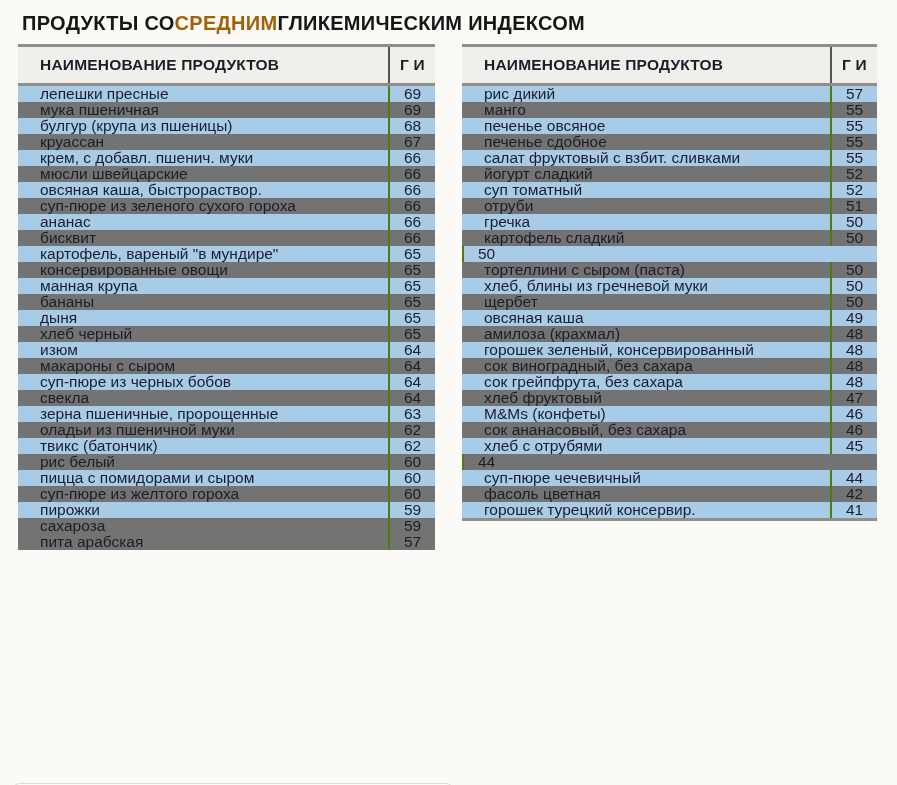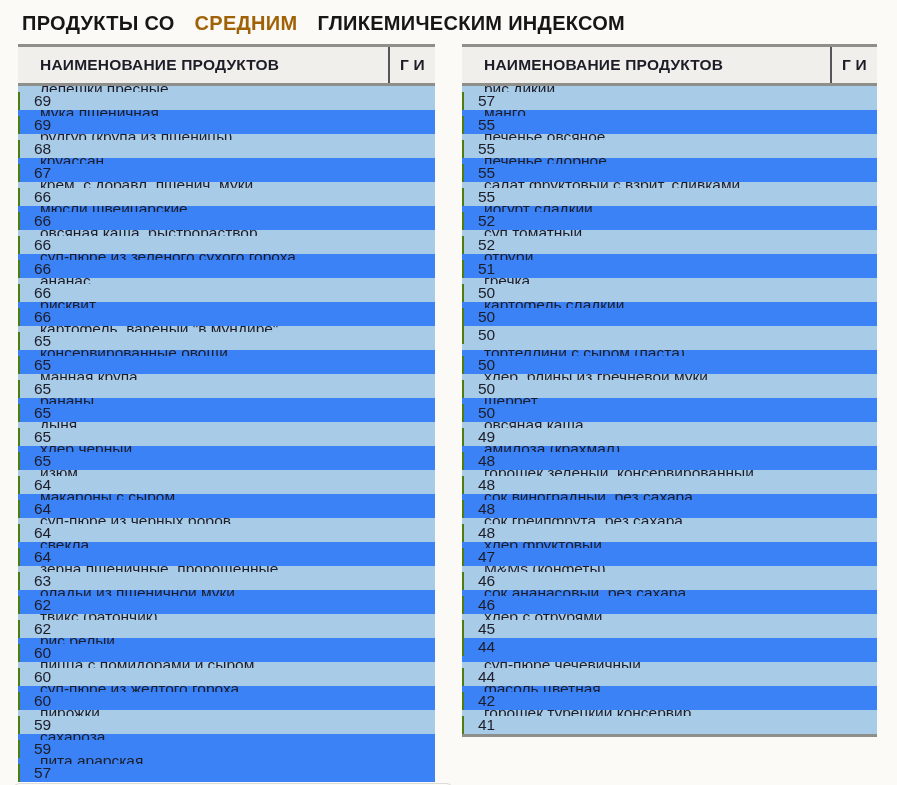--- a/index.html
+++ b/index.html
@@ -12,21 +12,21 @@
     overflow:hidden;
   }
   .page{position:relative;width:897px;height:785px;}
   .title{
     margin:8px 0 6px 22px;
     font-size:20px;
     font-weight:bold;
     letter-spacing:.3px;
     line-height:30px;
     display:flex;
-    gap:20px;
+    gap:0;
     color:#161616;
   }
   .title .hl{color:#a16207;}
   .tables{
     display:flex;
     margin-left:18px;
     margin-top:6px;
     gap:27px;
   }
   .gi-table{width:417px;}
@@ -45,26 +45,25 @@
     padding-left:22px;
     display:flex;align-items:center;
   }
   .th-gi{
     width:45px;
     border-left:2px solid #55555c;
     display:flex;align-items:center;justify-content:center;
   }
   .row{
     display:flex;
-    height:24px;
+    height:16px;
     font-size:15.5px;
-    flex-direction:column;
   }
   .row.blue{background:#a8cbe8;}
-  .row.white{background:#3b82f6;text-align:center;}
+  .row.white{background:#737373;text-align:center;}
   .cell-name{
     flex:1;
     padding-left:22px;
     display:flex;align-items:center;
     white-space:nowrap;overflow:hidden;
   }
   .cell-gi{
     width:45px;
     border-left:2px solid #4d7c0f;
     display:flex;align-items:center;justify-content:center;

